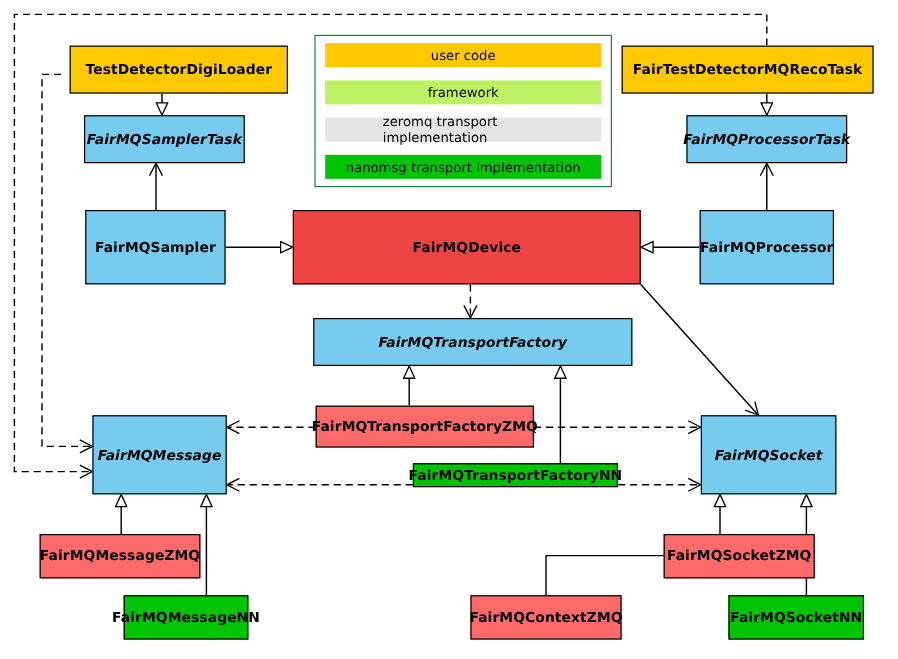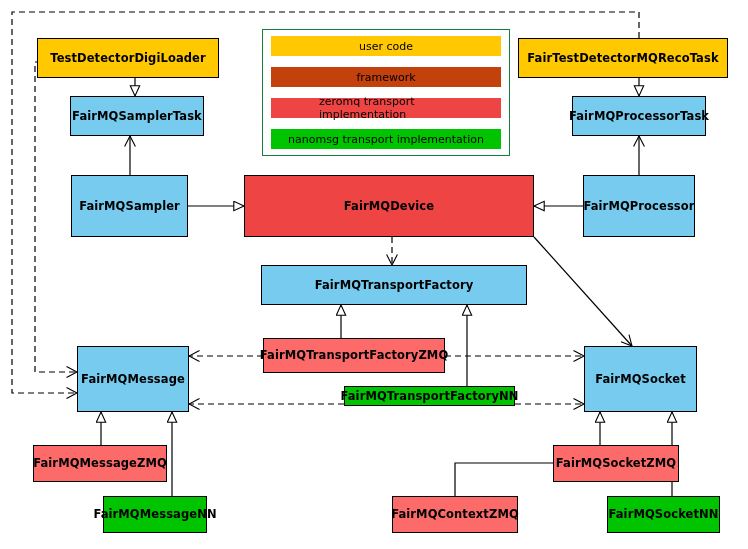--- a/index.html
+++ b/index.html
@@ -30,20 +30,21 @@
     align-items: center;
     justify-content: center;
     text-align: center;
     font-size: 11.5px;
     font-weight: bold;
     color: #000000;
     line-height: 1.1;
     letter-spacing: 0.1px;
   }
   .node-box.abstract {
+    font-style: italic;
   }
   .legend-panel {
     position: absolute;
     box-sizing: border-box;
     border: 1px solid #15803d;
     background: #ffffff;
     padding: 6px 8px;
     display: flex;
     flex-direction: column;
     justify-content: space-between;
@@ -121,32 +122,32 @@
 
       <path stroke-dasharray="6,4" d="M639,38 L639,12 L12,12 L12,393 L77,393" marker-end="url(#open-arrow)"></path>
 
     </g>
   </svg>
 
   <div class="legend-panel" style="left:262px; top:29px; width:248px; height:127px;">
     <div class="legend-row" style="background:#FFC800;">
       <span>user code</span>
     </div>
-    <div class="legend-row" style="background:#c2410c;text-align:right;">
+    <div class="legend-row" style="background:#bef264;text-align:right;">
       <span>framework</span>
     </div>
-    <div class="legend-row" style="background:#ef4444;padding-left:48px;">
+    <div class="legend-row" style="background:#e5e5e5;padding-left:48px;">
       <span>zeromq transport implementation</span>
     </div>
     <div class="legend-row" style="background:#00C400;">
       <span>nanomsg transport implementation</span>
     </div>
   </div>
 
-  <div class="node-box" style="left:37px; top:38px; width:182px; height:40px; background:#FFC800;">
+  <div class="node-box" style="left:58px; top:38px; width:182px; height:40px; background:#FFC800;">
     <span>TestDetectorDigiLoader</span>
   </div>
 
   <div class="node-box abstract" style="left:70px; top:96px; width:134px; height:40px; background:#76CBEE;">
     <span>FairMQSamplerTask</span>
   </div>
 
   <div class="node-box" style="left:71px; top:175px; width:117px; height:62px; background:#76CBEE;">
     <span>FairMQSampler</span>
   </div>

